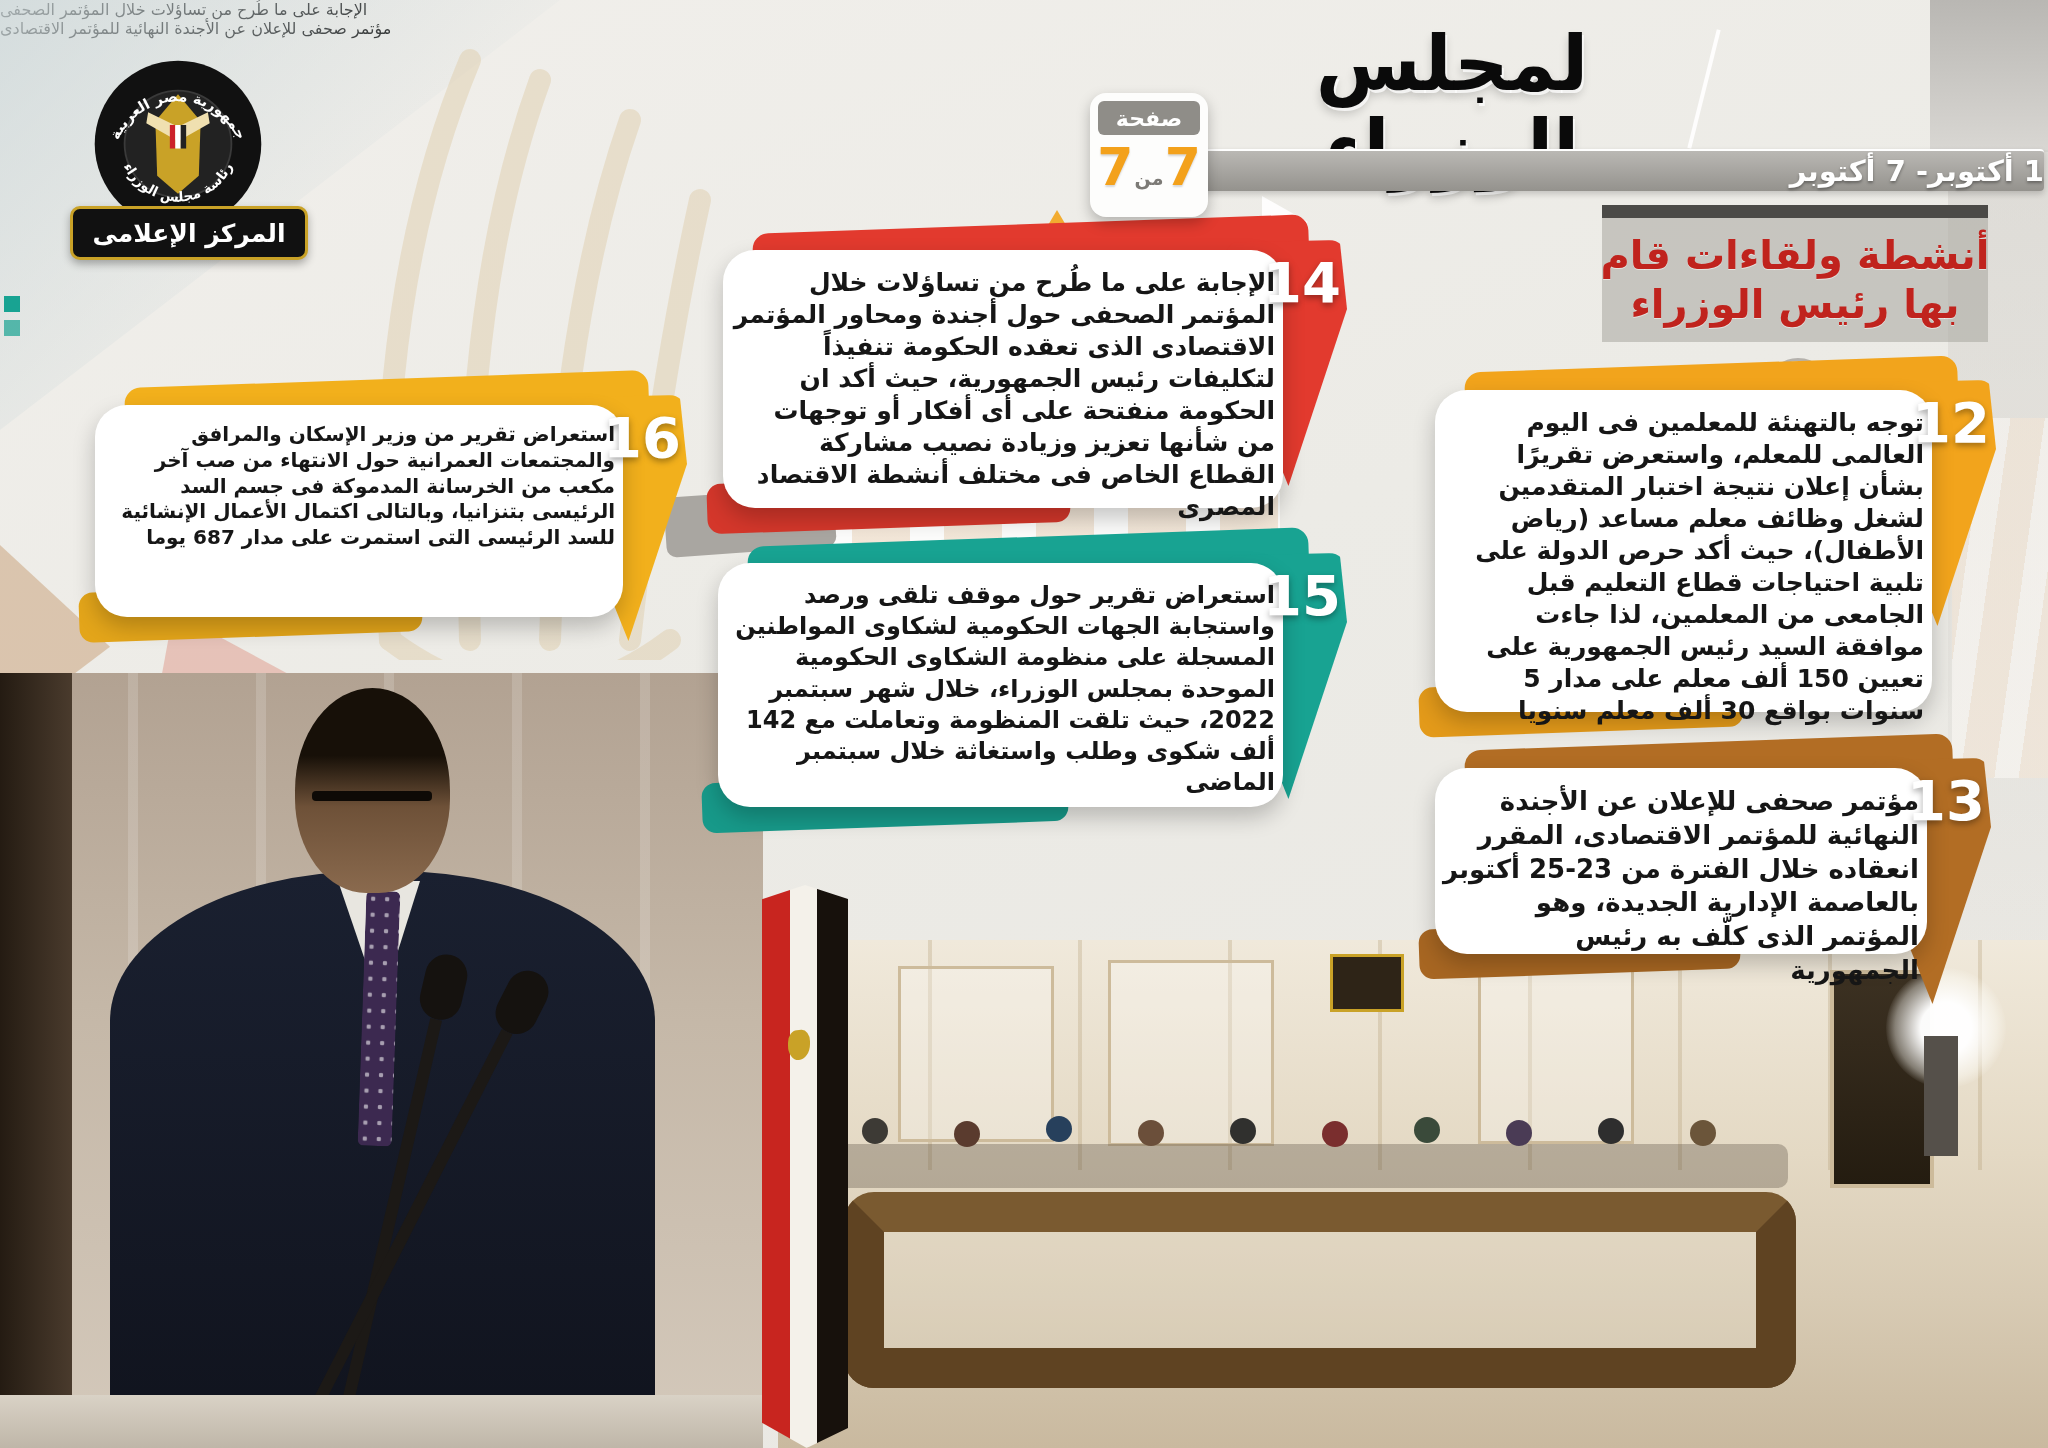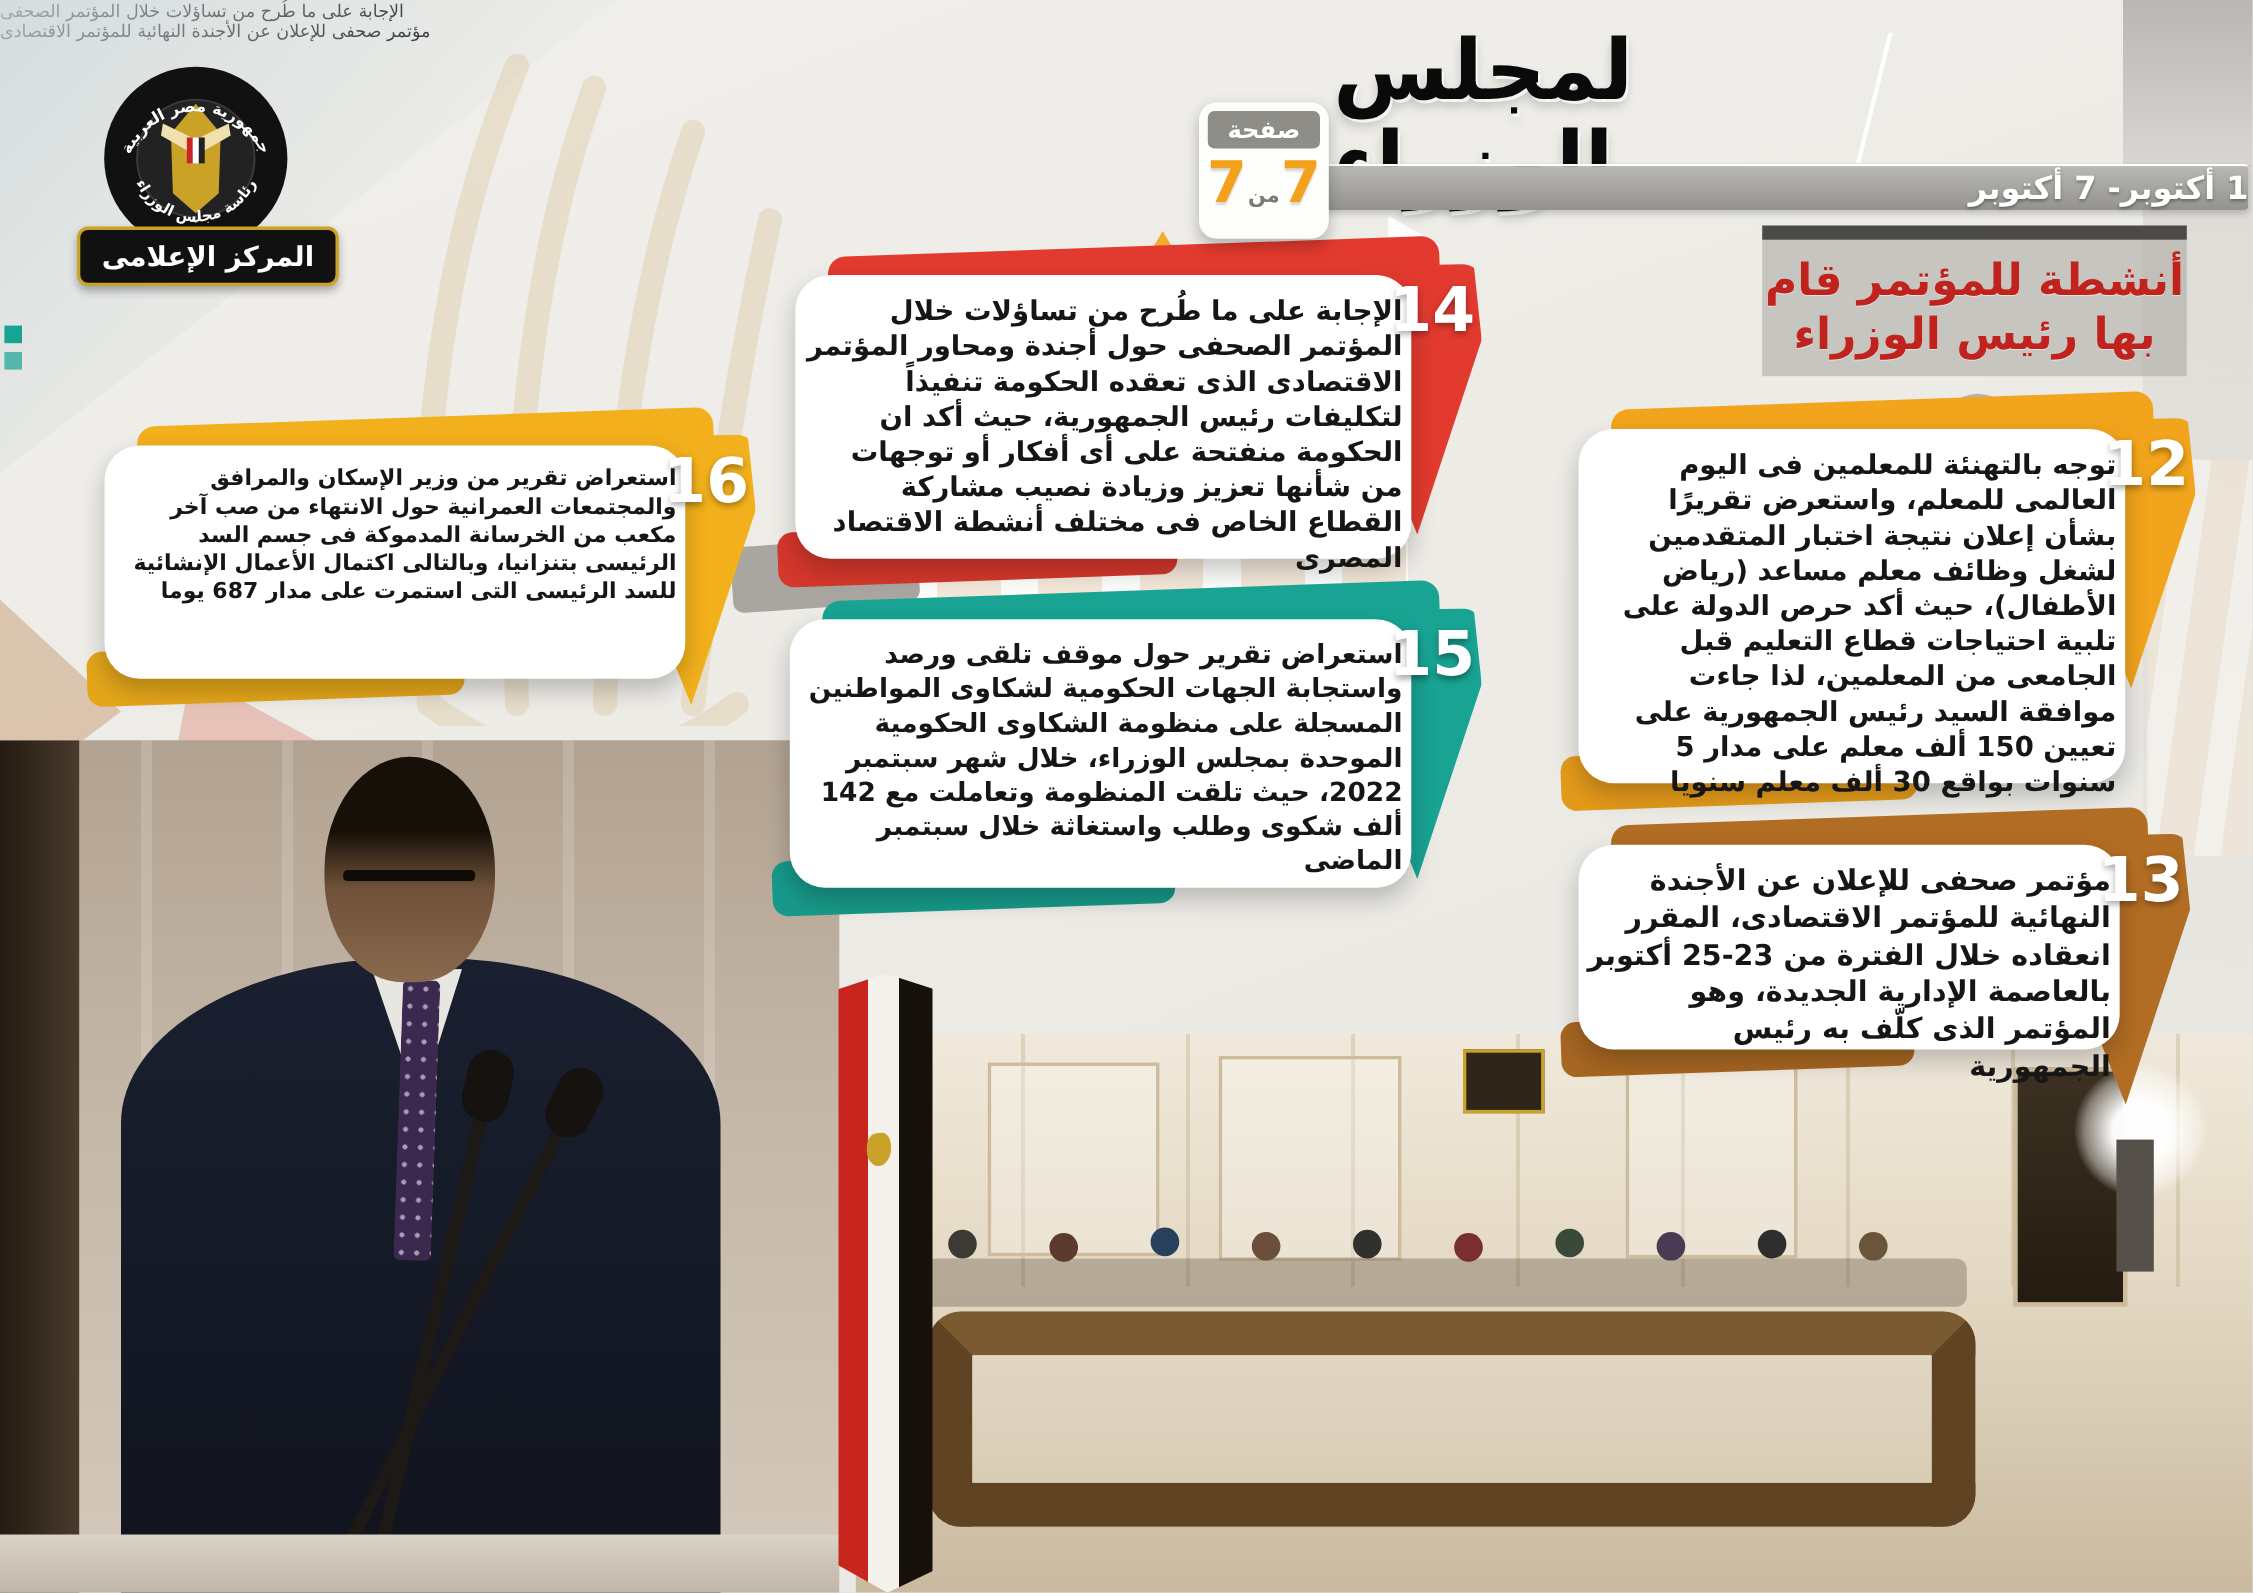--- a/index.html
+++ b/index.html
@@ -41,21 +41,21 @@
   .watermark{left:330px;top:0;width:390px;height:660px;opacity:.5;}
   
   .logo-circle{left:92px;top:58px;width:172px;height:172px;}
   .logo-banner{left:70px;top:206px;width:232px;height:48px;background:#111;
     border:3px solid #c9a227;border-radius:10px;display:flex;align-items:center;justify-content:center;
     box-shadow:0 4px 8px rgba(0,0,0,.3);}
   .logo-banner span{color:#fff;font-weight:bold;font-size:25px;direction:rtl;}
   .title-small{right:150px;top:12px;width:260px;text-align:right;direction:rtl;
     font-weight:bold;font-size:48px;line-height:1.16;color:#0d0d0d;
     text-shadow:2px 2px 0 rgba(255,255,255,.7);}
-  .title-main{right:356px;top:22px;width:480px;text-align:left;direction:rtl;
+  .title-main{right:356px;top:22px;width:480px;text-align:center;direction:rtl;
     font-weight:bold;font-size:76px;line-height:1.1;color:#0a0a0a;
     text-shadow:2px 3px 0 rgba(255,255,255,.75), 0 6px 10px rgba(0,0,0,.18);}
   .date-bar{left:1161px;top:149px;width:883px;height:40px;border-radius:4px;
     background:linear-gradient(180deg,#bab8b4,#94928d);
     border-top:2px solid #fff; box-shadow:0 3px 6px rgba(0,0,0,.18);
     display:flex;align-items:center;justify-content:flex-end;}
   .date-bar span{color:#fff;font-weight:bold;font-size:29px;direction:rtl;
     text-shadow:0 2px 3px rgba(0,0,0,.35);}
   .page-badge{left:1090px;top:93px;width:118px;height:124px;background:#fdfdfc;border-radius:16px;
     box-shadow:0 6px 14px rgba(0,0,0,.25);z-index:5;}
@@ -207,21 +207,21 @@
     <div class="pb-label">صفحة</div>
     <div class="pb-nums">
       <span class="num7">7</span>
       <span class="of">من</span>
       <span class="num7">7</span>
     </div>
   </div>
 
   <div class="abs section-strip"></div>
   <div class="abs section-banner">
-    <div>أنشطة للمؤتمر قام</div>
+    <div>أنشطة ولقاءات قام</div>
     <div>بها رئيس الوزراء</div>
   </div>
 
   <div class="card card-16" style="--accent: #f2b01c;">
     <div class="strip-top"></div>
     <div class="strip-bottom"></div>
     <div class="wedge"></div>
     <div class="whitebox"></div>
     <span class="num">16</span>
     <p>استعراض تقرير من وزير الإسكان والمرافق والمجتمعات العمرانية حول الانتهاء من صب آخر مكعب من الخرسانة المدموكة فى جسم السد الرئيسى بتنزانيا، وبالتالى اكتمال الأعمال الإنشائية للسد الرئيسى التى استمرت على مدار 687 يوما</p>

